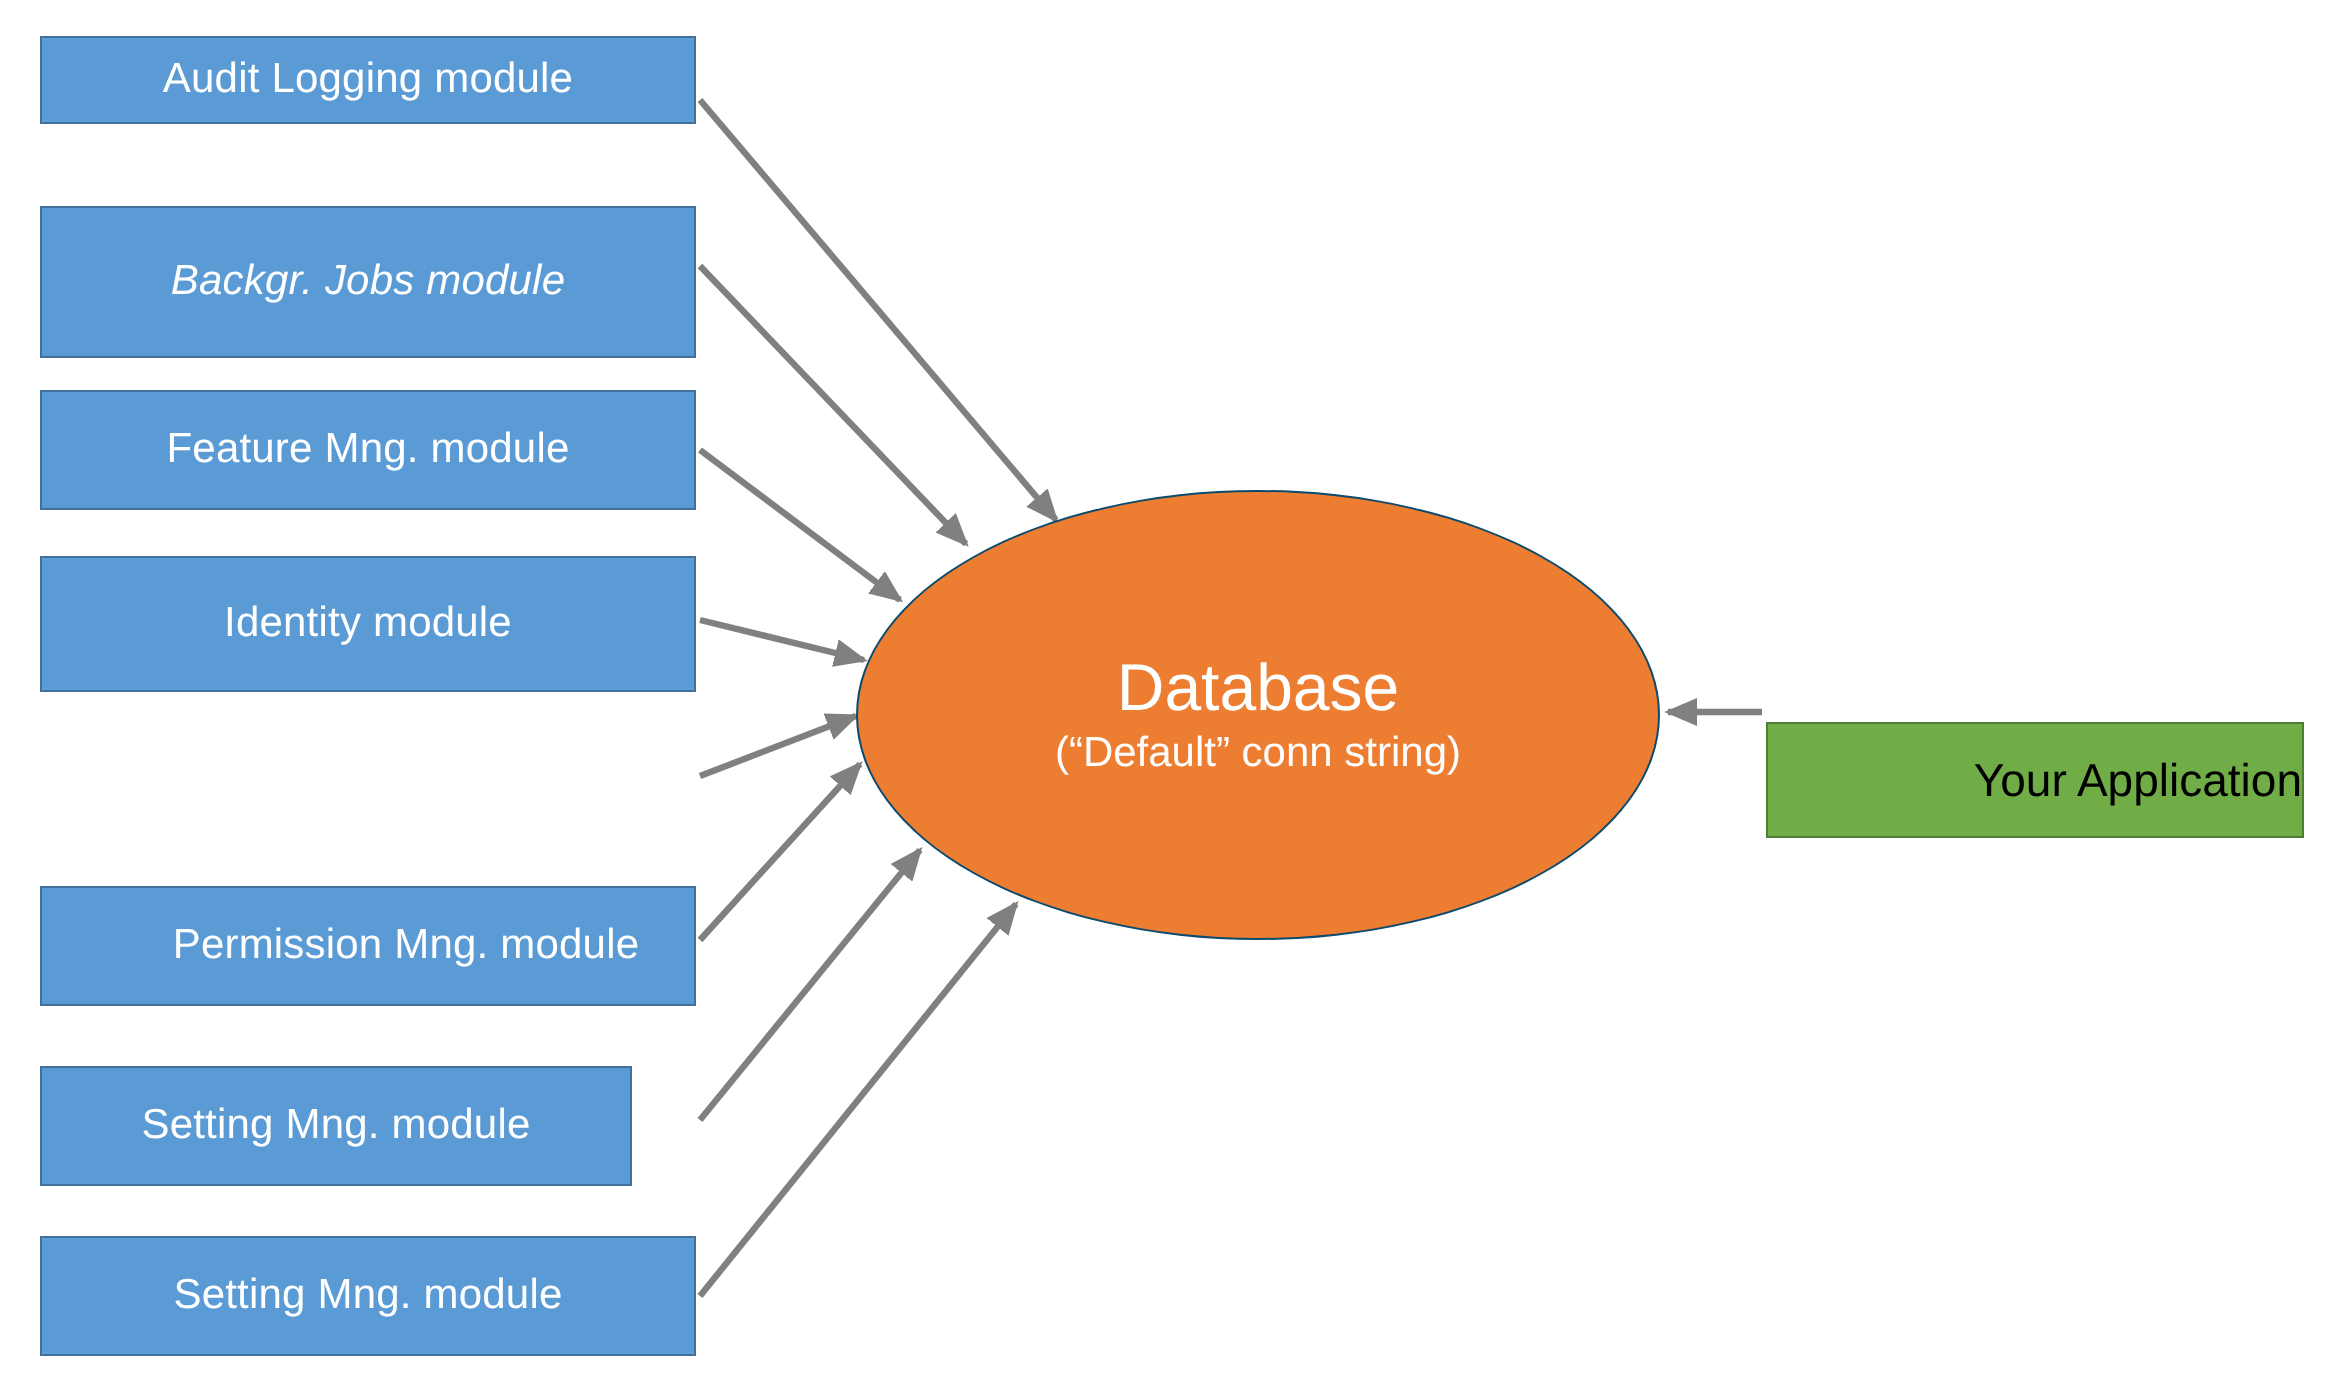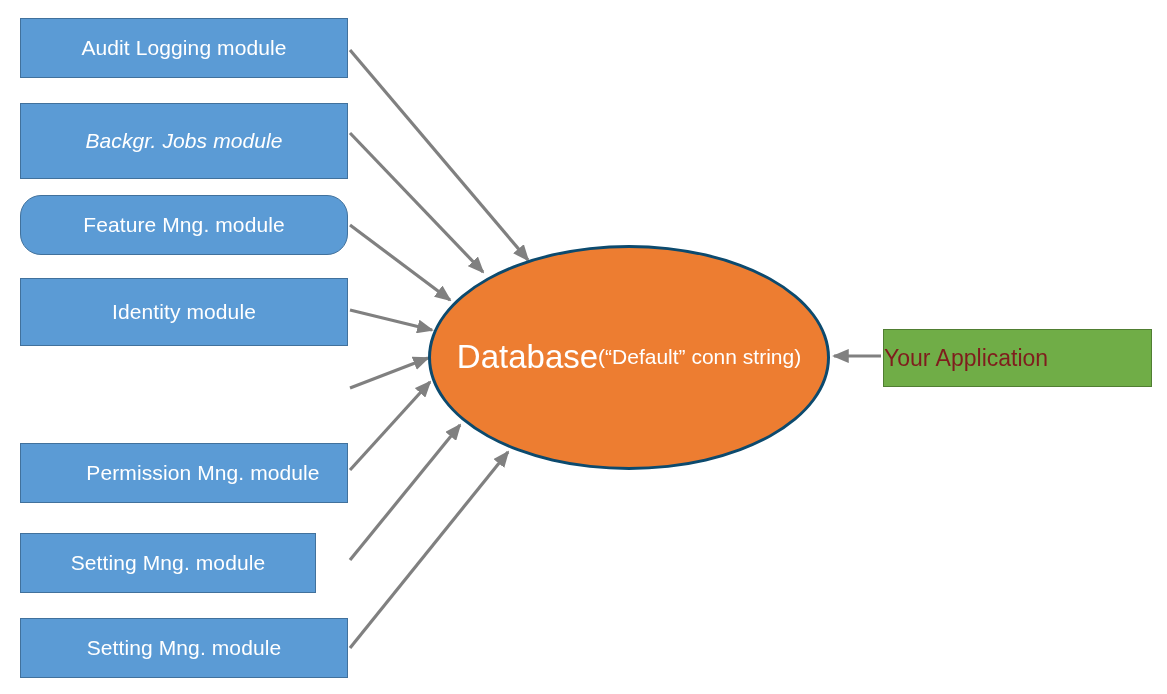--- a/index.html
+++ b/index.html
@@ -36,48 +36,49 @@
     color: #ffffff;
     font-size: 21px;
     letter-spacing: 0.1px;
     line-height: 1.1;
     white-space: nowrap;
   }
   .db-ellipse {
     position: absolute;
     box-sizing: border-box;
     background: #ED7D31;
-    border: 3px solid #0c4a6e;
+    border: 1px solid #0c4a6e;
     border-radius: 50%;
     display: flex;
-    flex-direction: row;
+    flex-direction: column;
     align-items: center;
     justify-content: center;
     color: #ffffff;
   }
   .db-title {
     font-size: 33px;
     line-height: 1.15;
     margin-bottom: 2px;
   }
   .db-sub {
     font-size: 21px;
     line-height: 1.15;
   }
   .app-box {
     position: absolute;
     box-sizing: border-box;
     background: #70AD47;
     border: 1px solid #507E32;
     display: flex;
     align-items: center;
-    justify-content: flex-start;
-    color: #7f1d1d;
+    justify-content: flex-end;
+    color: #000000;
     font-size: 23px;
     white-space: nowrap;
+    margin-top: 32px;
   }
 </style>
 </head>
 <body>
 
 <div id="canvas">
 
   <svg id="arrow-layer" viewBox="0 0 1167 694" width="1167" height="694" xmlns="http://www.w3.org/2000/svg">
     <defs>
       <marker id="arrowhead" markerWidth="5.2" markerHeight="4.4" refX="4.6" refY="2.2" orient="auto" markerUnits="strokeWidth">
@@ -90,27 +91,27 @@
         <line x1="350" y1="225" x2="450" y2="300" marker-end="url(#arrowhead)" stroke-linecap="butt"></line>
         <line x1="350" y1="310" x2="432" y2="330" marker-end="url(#arrowhead)" stroke-linecap="butt"></line>
         <line x1="350" y1="388" x2="428" y2="358" marker-end="url(#arrowhead)" stroke-linecap="butt"></line>
         <line x1="350" y1="470" x2="430" y2="382" marker-end="url(#arrowhead)" stroke-linecap="butt"></line>
         <line x1="350" y1="560" x2="460" y2="425" marker-end="url(#arrowhead)" stroke-linecap="butt"></line>
         <line x1="350" y1="648" x2="508" y2="452" marker-end="url(#arrowhead)" stroke-linecap="butt"></line>
         <line x1="881" y1="356" x2="834" y2="356" marker-end="url(#arrowhead)" stroke-linecap="butt"></line>
       </g>
   </svg>
 
-  <div class="module-box" style="left: 20px; top: 18px; width: 328px; height: 60px;">
+  <div class="module-box" style="left: 20px; top: 18px; width: 328px; height: 44px;">
     <span>Audit Logging module</span>
   </div>
   <div class="module-box" style="left: 20px; top: 103px; width: 328px; height: 76px; font-style: italic;">
     <span>Backgr. Jobs module</span>
   </div>
-  <div class="module-box" style="left: 20px; top: 195px; width: 328px; height: 60px; border-radius: 21px;">
+  <div class="module-box" style="left: 20px; top: 195px; width: 328px; height: 60px;">
     <span>Feature Mng. module</span>
   </div>
   <div class="module-box" style="left: 20px; top: 278px; width: 328px; height: 68px;">
     <span>Identity module</span>
   </div>
   <div class="module-box" style="left: 20px; top: 443px; width: 328px; height: 60px; padding-left: 38px;">
     <span>Permission Mng. module</span>
   </div>
   <div class="module-box" style="left: 20px; top: 533px; width: 296px; height: 60px;">
     <span>Setting Mng. module</span>

